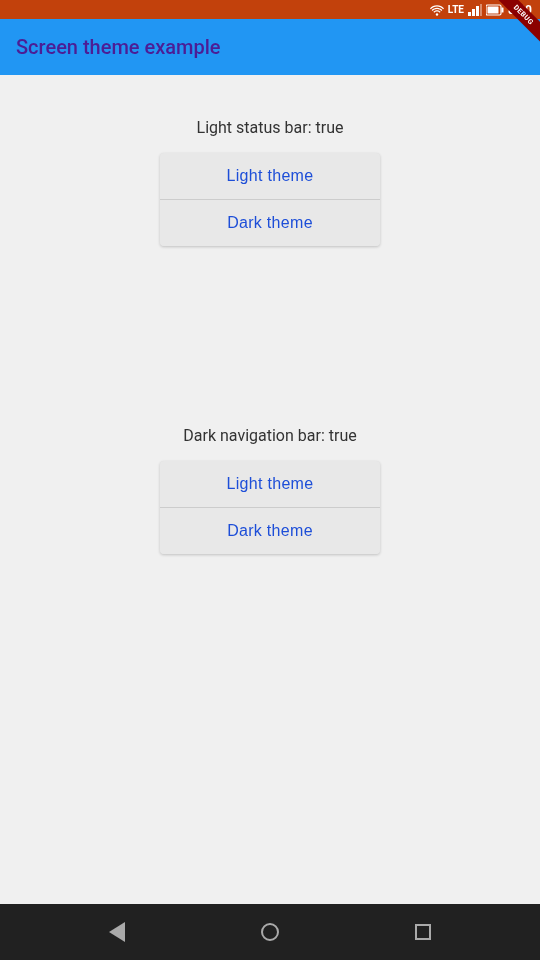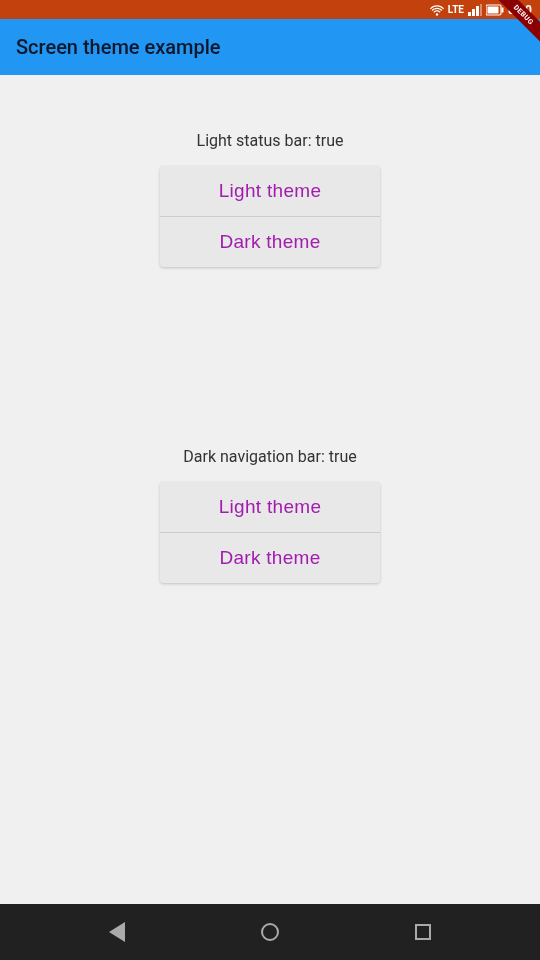--- a/index.html
+++ b/index.html
@@ -46,33 +46,33 @@
     
     .app-bar {
       height: 56px;
       background: #2196F3;
       display: flex;
       align-items: center;
       padding: 0 16px;
     }
 
     .app-title {
-      color: #0f172a;
+      color: #4c1d95;
       font-size: 20px;
       font-weight: 500;
     }
 
     
     .main-content {
       flex: 1;
       background: #f0f0f0;
       display: flex;
       flex-direction: column;
       align-items: center;
-      padding-top: 56px;
+      padding-top: 43px;
     }
 
     
     .section {
       display: flex;
       flex-direction: column;
       align-items: center;
       margin-bottom: 180px;
     }
 
@@ -92,22 +92,22 @@
     }
 
     .theme-button {
       display: block;
       width: 100%;
       padding: 14px 20px;
       background: #e8e8e8;
       border: none;
       border-bottom: 1px solid #ccc;
       text-align: center;
-      font-size: 19px;
-      color: #a21caf;
+      font-size: 16px;
+      color: #1d4ed8;
       cursor: pointer;
       letter-spacing: 0.3px;
     }
 
     .theme-button:last-child {
       border-bottom: none;
     }
 
     
     .nav-bar {

